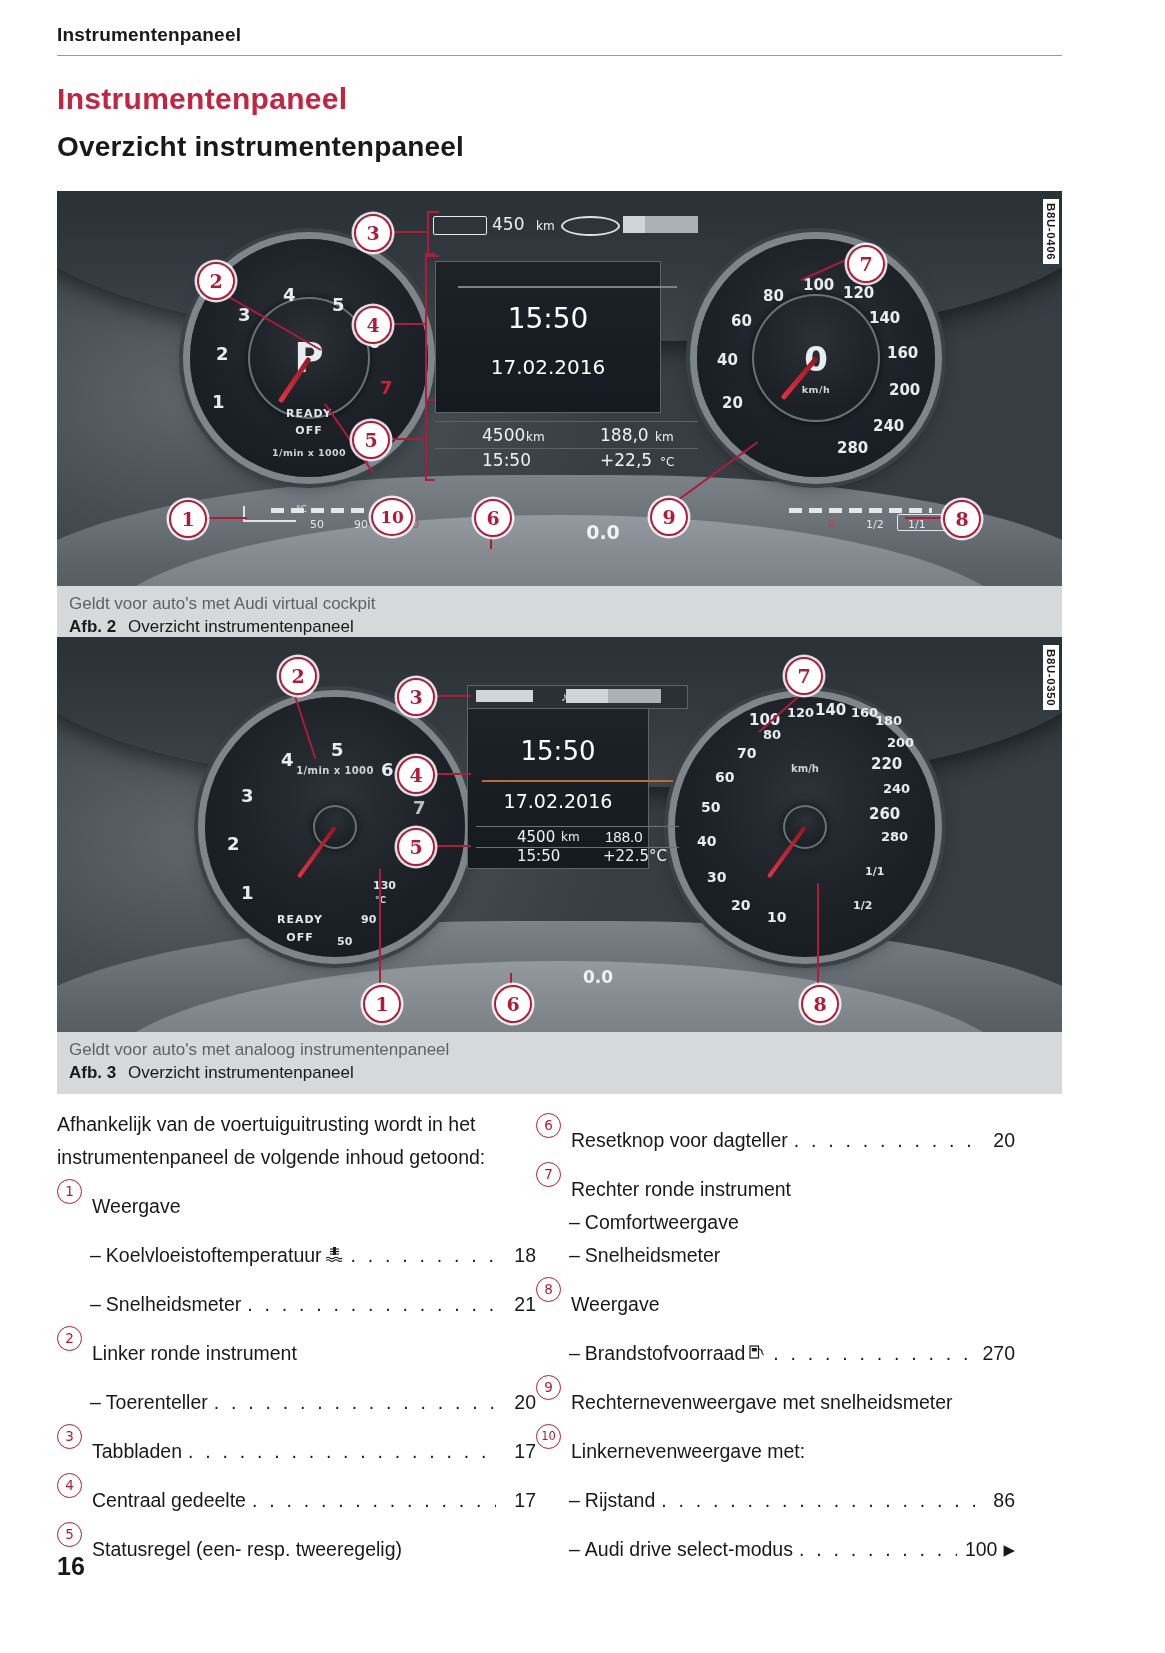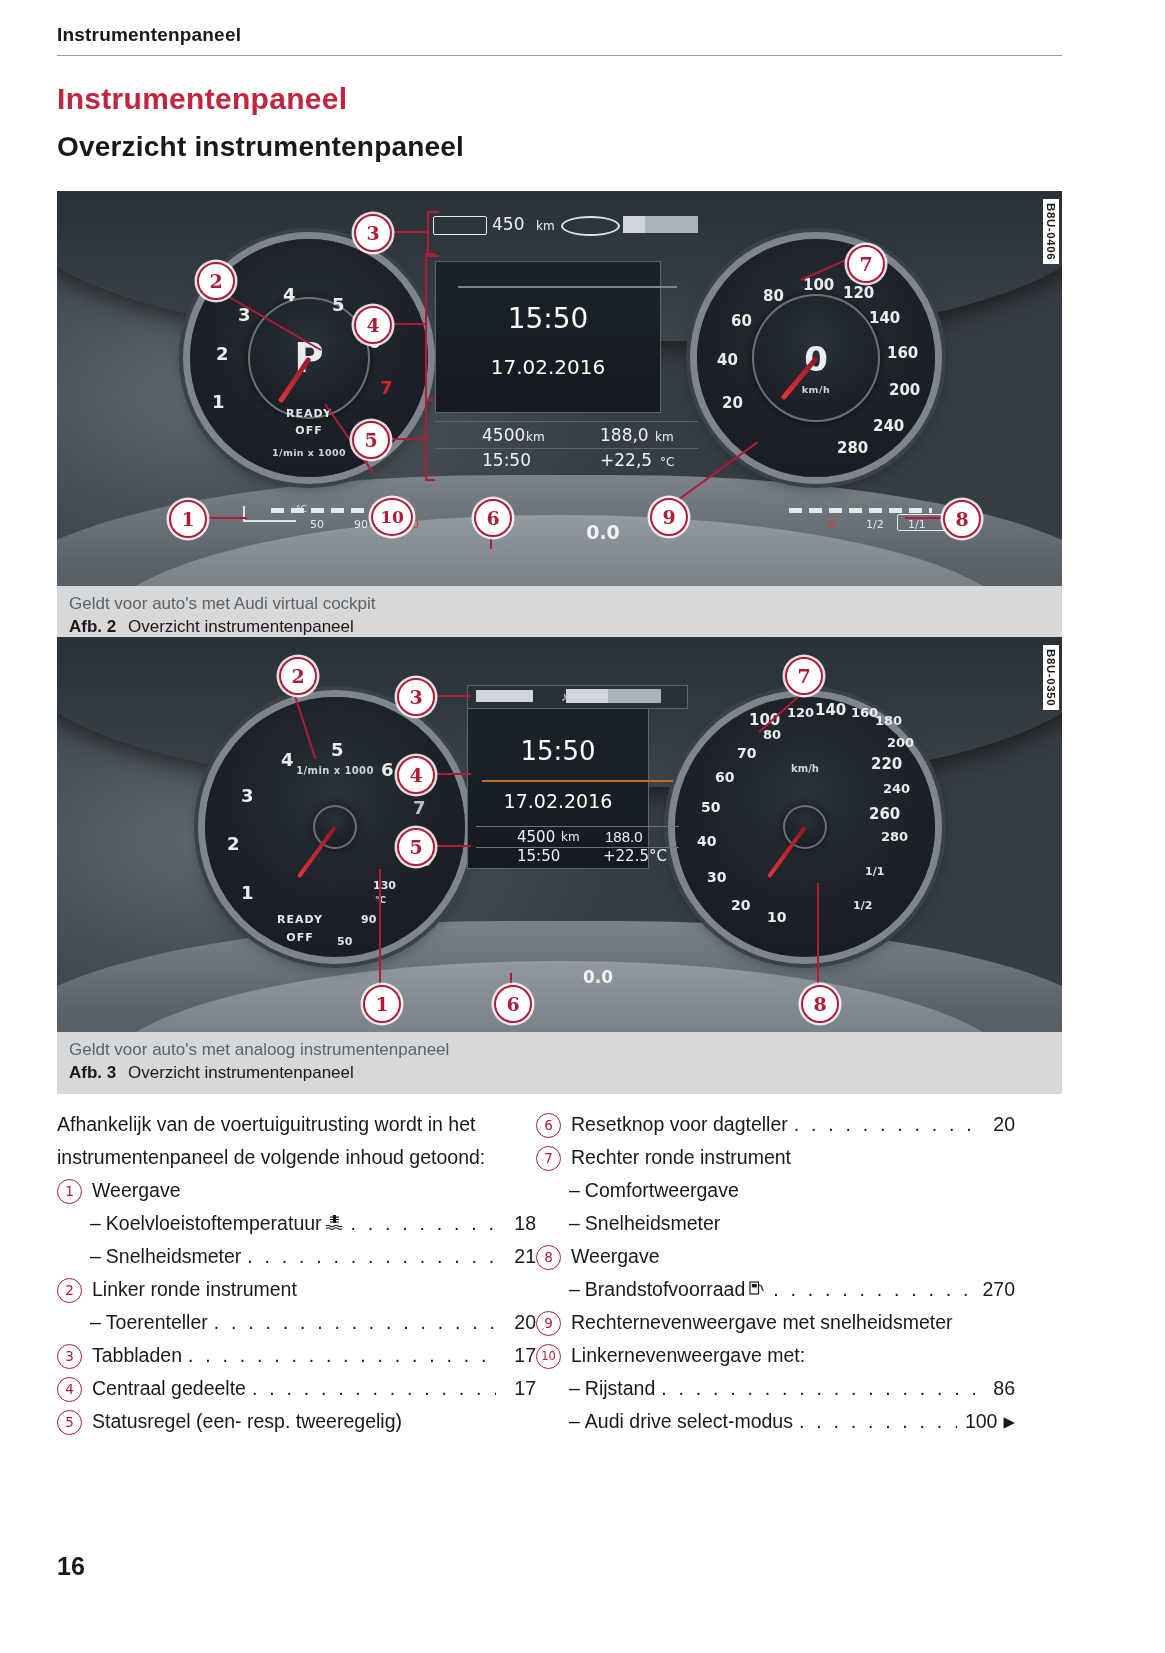--- a/index.html
+++ b/index.html
@@ -275,20 +275,21 @@
     align-items: center;
     justify-content: center;
     font-family: "DejaVu Sans", sans-serif;
   }
   .num-badge.ten { font-size: 11.5px; }
   .entry-body {
     flex: 1 1 auto;
     display: flex;
     align-items: center;
     min-width: 0;
+    margin-top: 16px;
   }
   .entry-label { white-space: nowrap; }
   .entry-label.wrap { white-space: normal; }
   .leaders {
     flex: 1 1 auto;
     overflow: hidden;
     white-space: nowrap;
     color: #19191c;
     margin: 0 6px;
     letter-spacing: 3.2px;

